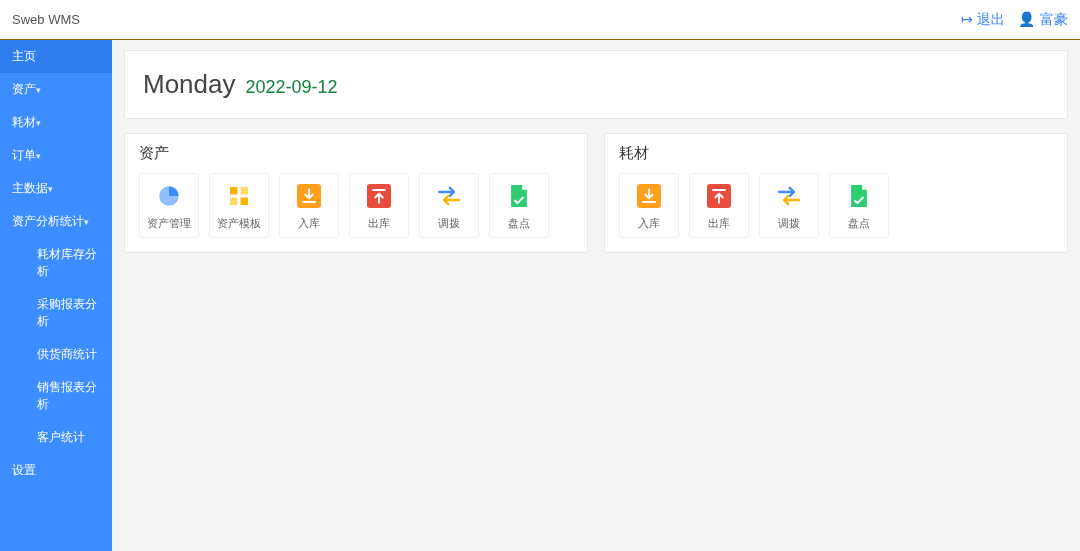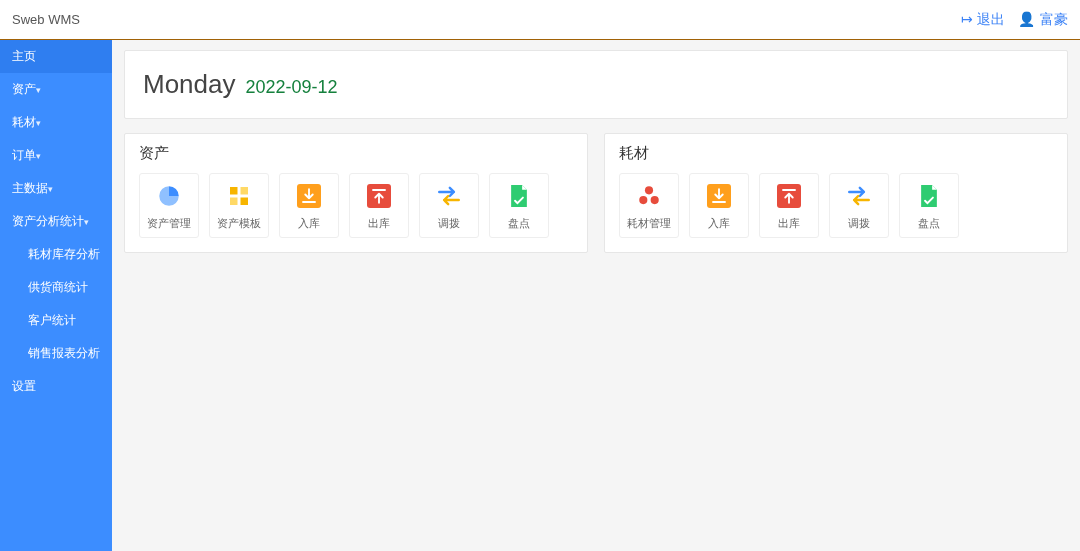--- a/index.html
+++ b/index.html
@@ -5,21 +5,21 @@
 *{box-sizing:border-box;margin:0;padding:0}
 body{font-family:-apple-system,"Helvetica Neue",Arial,sans-serif;font-size:13px;color:#333;background:#f5f5f5;width:1080px;height:551px;overflow:hidden}
 .topbar{height:40px;background:#fff;border-bottom:1px solid #a16207;display:flex;align-items:center;padding:0 12px;justify-content:space-between}
 .brand{font-size:13px;color:#555}
 .top-right{display:flex;gap:14px;font-size:14px;color:#3b82f6}
 .top-right span{cursor:pointer}
 .layout{display:flex;height:calc(100% - 28px)}
 .sidebar{width:112px;background:#3c8dff;color:#fff;font-size:12px;overflow-y:auto}
 .sb-item{padding:8px 12px;display:flex;align-items:center;justify-content:flex-start;cursor:pointer}
 .sb-item.active{background:#2f7ef0}
-.sb-item.sub{padding-left:28px}
+.sb-item.sub{padding-left:37px}
 .sb-item.expanded{background:#3c8dff}
 .caret{font-size:9px;opacity:.85}
 .main{flex:1;padding:10px 12px 14px;overflow:auto}
 .content-card{background:#fff;border:1px solid #e6e6e6;border-radius:2px;padding:18px}
 .day-row{display:flex;align-items:baseline;gap:10px}
 .day{font-size:26px;color:#444}
 .date{font-size:18px;color:#15803d}
 .panels{display:flex;gap:16px;margin-top:14px}
 .panel{flex:1;background:#fff;border:1px solid #e6e6e6;border-radius:2px;padding:10px 14px 14px}
 .panel-title{font-size:15px;color:#333;margin-bottom:10px}
@@ -63,27 +63,30 @@
         <span class="caret">▾</span>
       </div>
     <div class="sb-item">
         <span>资产分析统计</span>
         <span class="caret">▾</span>
       </div>
     <div class="sb-item sub">
         <span>耗材库存分析</span>
       </div>
     <div class="sb-item sub">
+        <span>采购报表分析</span>
+      </div>
+    <div class="sb-item sub">
         <span>供货商统计</span>
       </div>
     <div class="sb-item sub">
+        <span>销售报表分析</span>
+      </div>
+    <div class="sb-item sub">
         <span>客户统计</span>
-      </div>
-    <div class="sb-item sub">
-        <span>销售报表分析</span>
       </div>
     <div class="sb-item">
         <span>设置</span>
         <span class="caret"></span>
       </div>
   </div>
 
   <div class="main">
     <div class="content-card">
       <div class="day-row">
@@ -155,30 +158,20 @@
             <div class="card-label">盘点</div>
           </div>
         </div>
       </div>
 
       <div class="panel">
         <div class="panel-title">耗材</div>
         <div class="cards">
           <div class="card">
             <div class="ico">
-                <svg width="26" height="26" viewBox="0 0 32 32">
-                  <circle cx="16" cy="9" r="5" fill="#e74c3c"></circle>
-                  <circle cx="9" cy="21" r="5" fill="#e74c3c"></circle>
-                  <circle cx="23" cy="21" r="5" fill="#e74c3c"></circle>
-                </svg>
-              </div>
-            <div class="card-label">耗材管理</div>
-          </div>
-          <div class="card">
-            <div class="ico">
                 <svg width="24" height="24" viewBox="0 0 32 32">
                   <rect width="32" height="32" rx="4" fill="#ff9f1c"></rect>
                   <path d="M16 7v12m0 0l-5-5m5 5l5-5M8 24h16" stroke="#fff" stroke-width="2.5" fill="none" stroke-linecap="round"></path>
                 </svg>
               </div>
             <div class="card-label">入库</div>
           </div>
           <div class="card">
             <div class="ico">
                 <svg width="24" height="24" viewBox="0 0 32 32">

